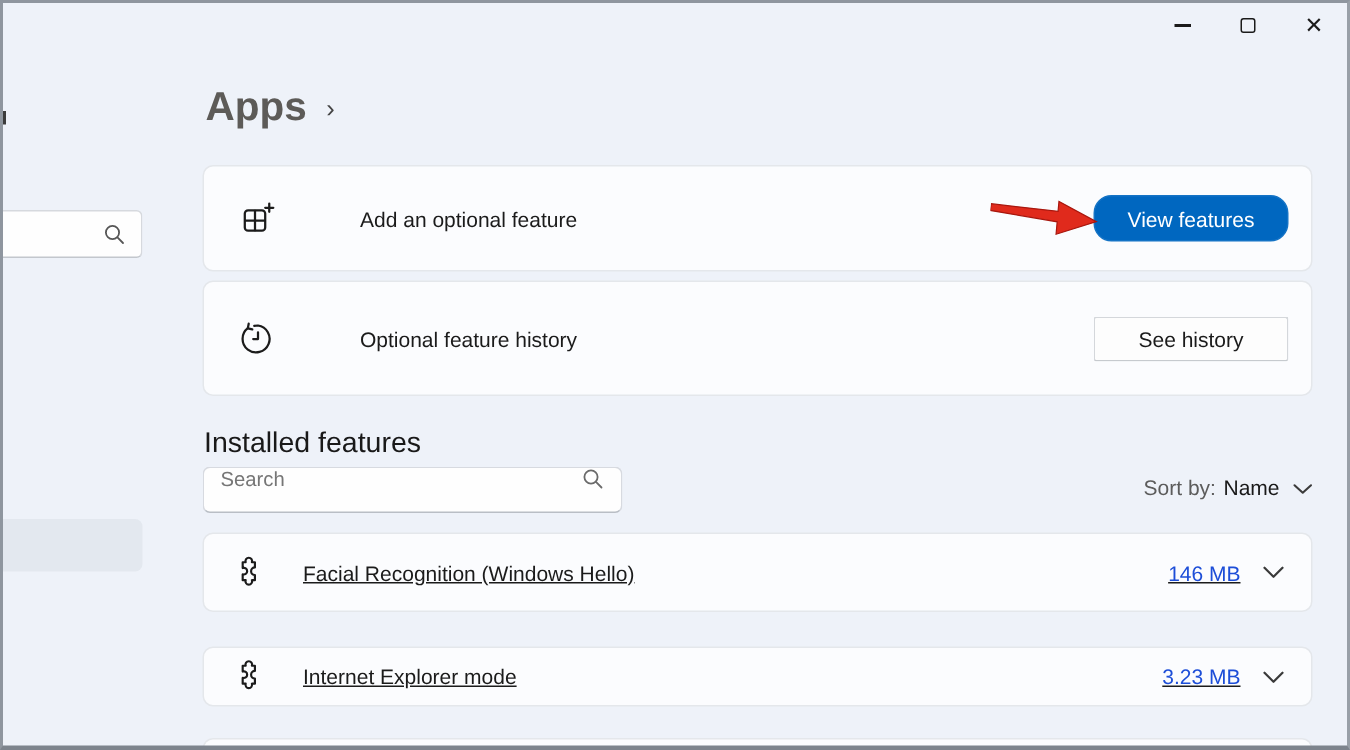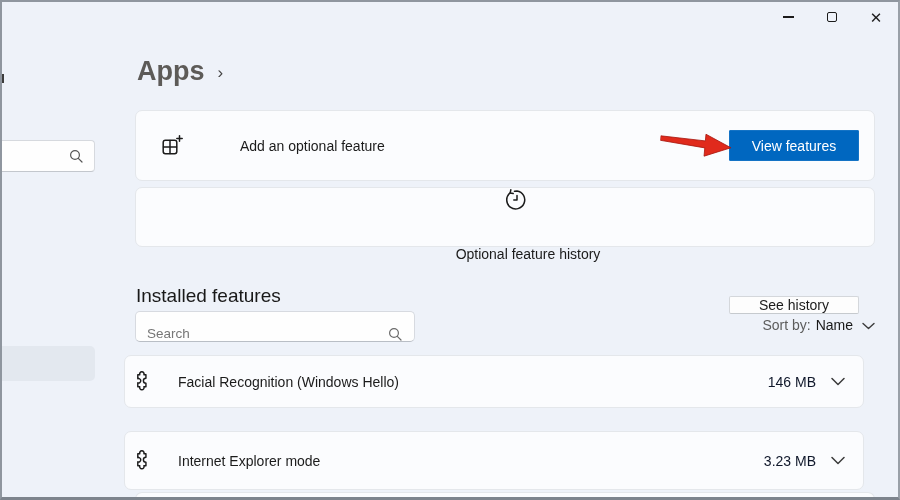--- a/index.html
+++ b/index.html
@@ -43,59 +43,59 @@
   .crumb-sep { color:#454545; font-size:17px; font-weight:400; margin:3px 13px 0 13px; }
   .crumb-current { color:#191919; }
 
   
   .card {
     position:absolute; left:135px; width:740px;
     background:#fbfcfe; border:1px solid #e4e7eb; border-radius:7px;
     display:flex; align-items:center; padding-left:24px;gap:34px;
   }
   .card-1 { top:110px; height:71px; }
-  .card-2 { top:187px; height:60px;flex-direction:column; }
+  .card-2 { top:187px; height:77px; }
   .card-label { margin-left:22px; font-size:14px; color:#1b1b1b; }
   .btn-primary {
     margin-left:auto; margin-right:15px; min-width:130px; height:31px;
-    background:#0067c0; color:#ffffff; border:1px solid #1473c5; border-radius:1px;
+    background:#0067c0; color:#ffffff; border:1px solid #1473c5; border-radius:12px;
     font-size:14px; font-family:inherit; cursor:pointer;
   }
   .btn-secondary {
     margin-left:auto; margin-right:15px; min-width:130px; height:30px;
     background:#fdfdfd; color:#1b1b1b; border:1px solid #d4d7db; border-bottom-color:#c6cace;
     border-radius:2px; font-size:14px; font-family:inherit; cursor:pointer;
   }
   .anno-arrow { position:absolute; left:660px; top:132px; z-index:30; transform:rotate(5deg); pointer-events:none; }
 
   
   .section-heading { position:absolute; left:136px; top:285px; font-size:19px; font-weight:400; color:#191919; z-index:10; }
   .feature-search {
     position:absolute; left:135px; top:311px; width:280px; height:31px;
     background:#fefefe; border:1px solid #d7dae0; border-bottom-color:#b9bec5;
-    border-radius:5px; display:flex; align-items:flex-end; z-index:10;
+    border-radius:5px; display:flex; align-items:flex-start; z-index:10;
   }
   .feature-search input { flex:1; border:none; outline:none; background:transparent; font-size:13.5px; color:#767676; padding-left:11px; font-family:inherit; }
   .feature-search input::placeholder { color:#767676; opacity:1; }
   .feature-search .mag { margin-right:12px; }
   .sort-control { position:absolute; top:317px; right:25px; display:flex; align-items:center; font-size:14px; cursor:pointer; z-index:10; }
   .sort-label { color:#5c5c5c; }
   .sort-value { color:#191919; margin-left:5px; }
   .sort-control svg { margin-left:9px; margin-top:2px; }
 
   .row-card {
-    position:absolute; left:124px; width:740px;
+    position:absolute; left:135px; width:740px;
     background:#fbfcfe; border:1px solid #e4e7eb; border-radius:7px;
-    display:flex; align-items:center; padding-left:8px; cursor:pointer;
+    display:flex; align-items:center; padding-left:21px; cursor:pointer;text-decoration:underline;
   }
   .row-1 { top:355px; height:53px; }
-  .row-2 { top:431px; height:59px; }
+  .row-2 { top:431px; height:40px; }
   .row-name { margin-left:22px; font-size:14px; color:#1b1b1b; }
   .row-right { margin-left:auto; display:flex; align-items:center; margin-right:18px; }
-  .row-size { font-size:14px; color:#0f172a; }
+  .row-size { font-size:14px; color:#1d4ed8; }
   .row-right svg { margin-left:15px; }
   .row-partial {
     position:absolute; left:135px; top:492px; width:740px; height:10px;
     background:#fbfcfe; border:1px solid #e4e7eb; border-bottom:none;
     border-radius:7px 7px 0 0;
   }
   svg { display:block; }
 </style>
 </head>
 <body>

